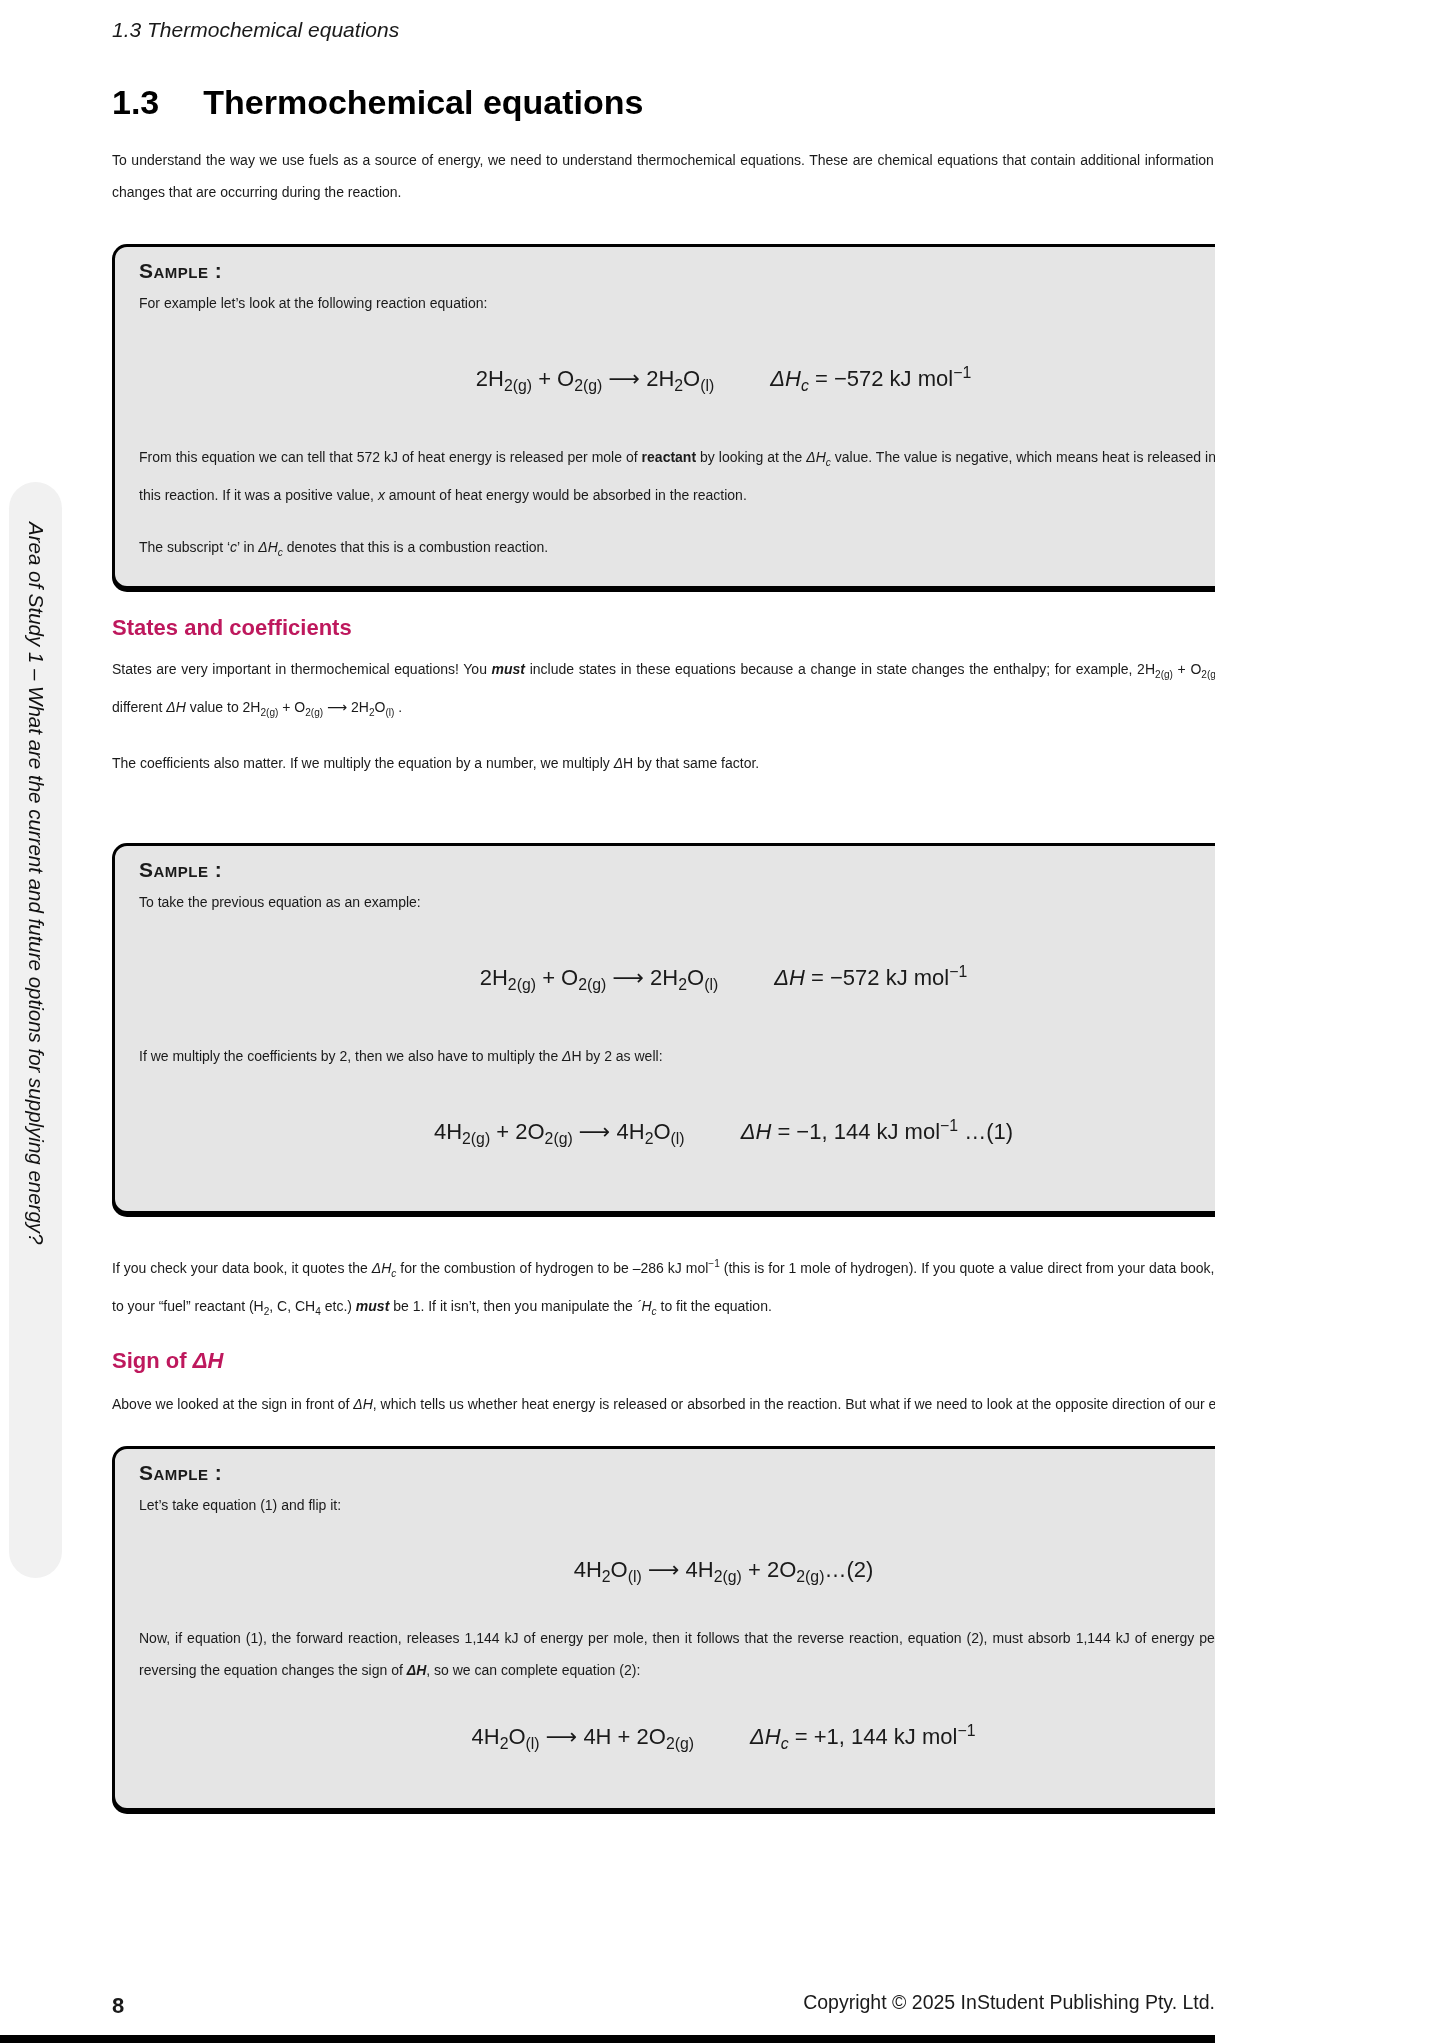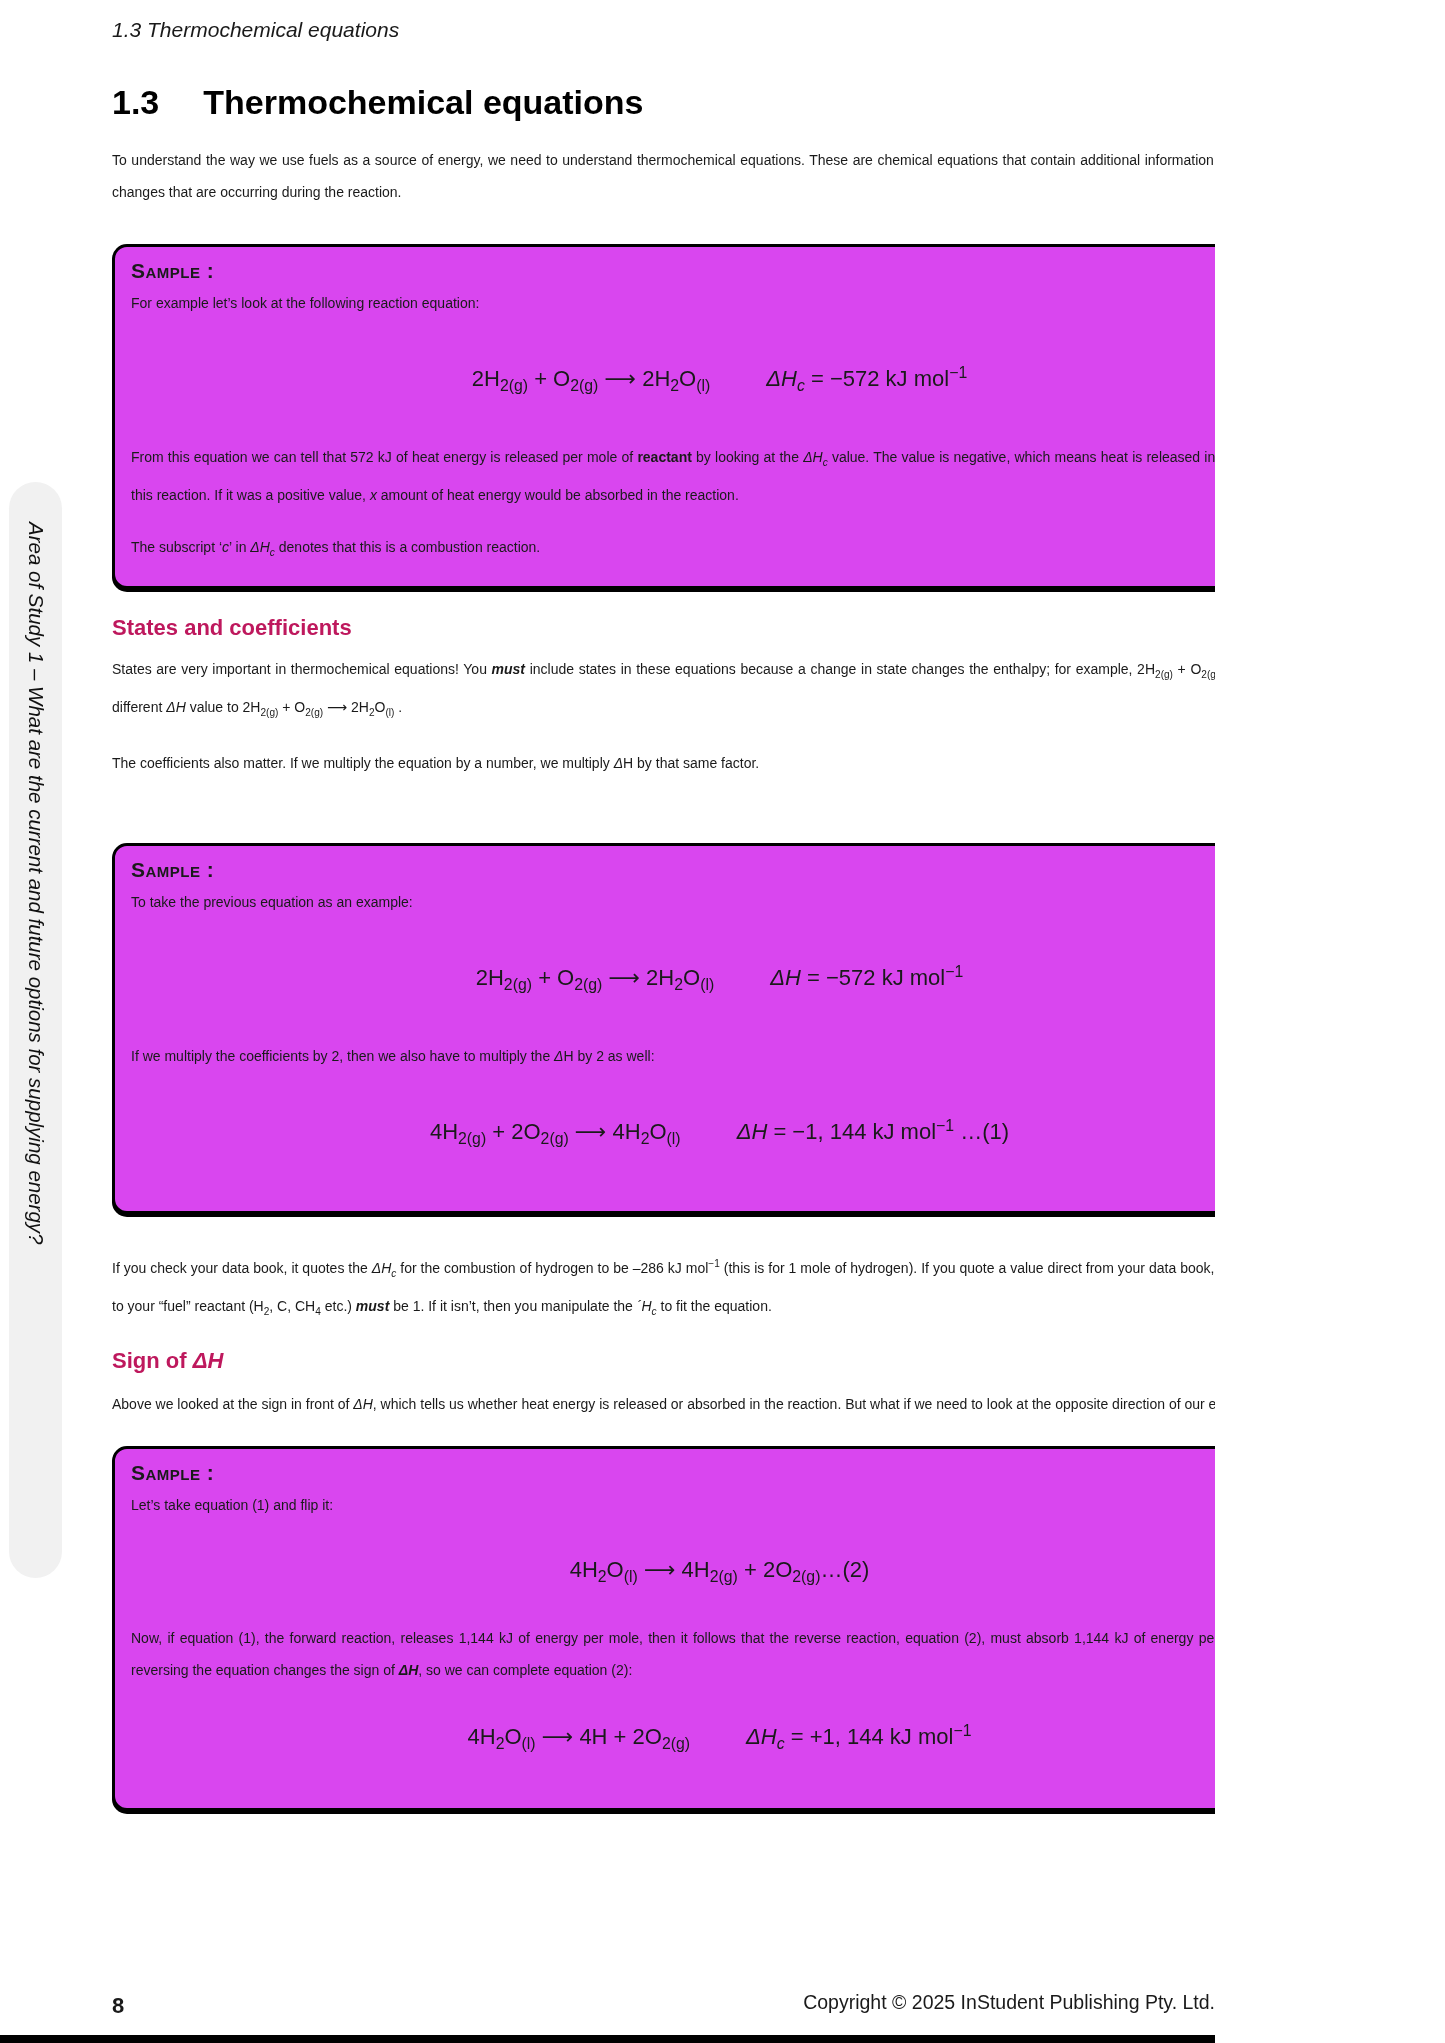--- a/index.html
+++ b/index.html
@@ -33,25 +33,25 @@
   }
   h1{
     font-size:34px;font-weight:bold;margin:0 0 22px 0;line-height:40px;color:#000;
   }
   .title-num{margin-right:44px;}
   .body{
     font-size:14px;line-height:32px;margin:0;text-align:justify;
   }
   .intro{margin-bottom:36px;}
   .sample-box{
-    background:#d946ef;
+    background:#e5e5e5;
     border:3px solid #000;
     border-radius:15px;
     box-shadow:0 3px 0 #000;
-    padding:12px 24px 18px 16px;
+    padding:12px 24px 18px 24px;
     margin:0 0 26px 0;
   }
   .sample-label{
     font-weight:bold;font-variant:small-caps;
     font-size:21px;letter-spacing:.5px;margin-bottom:4px;
   }
   .eq-row{
     display:flex;justify-content:center;align-items:baseline;gap:56px;
     font-size:22px;margin:45px 0;
   }

